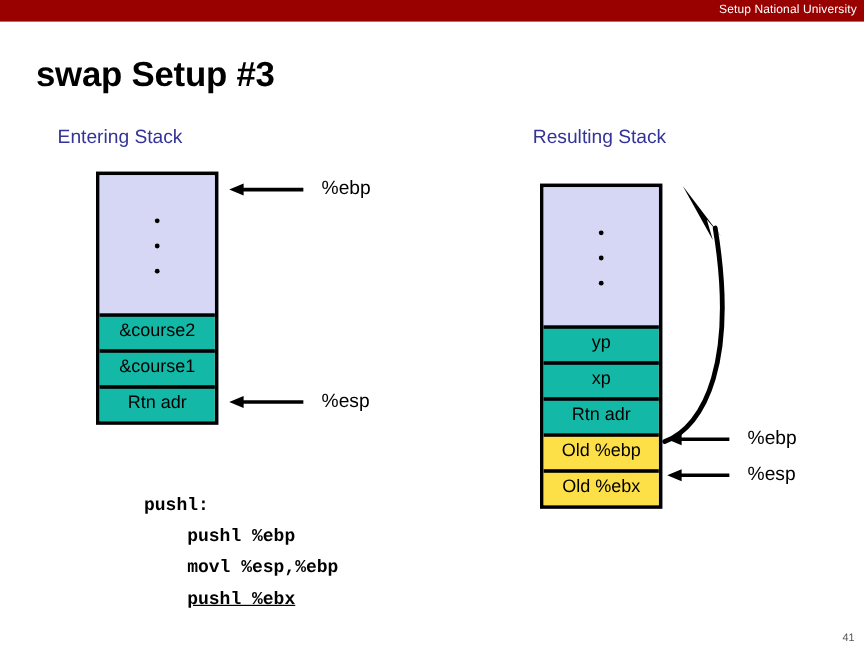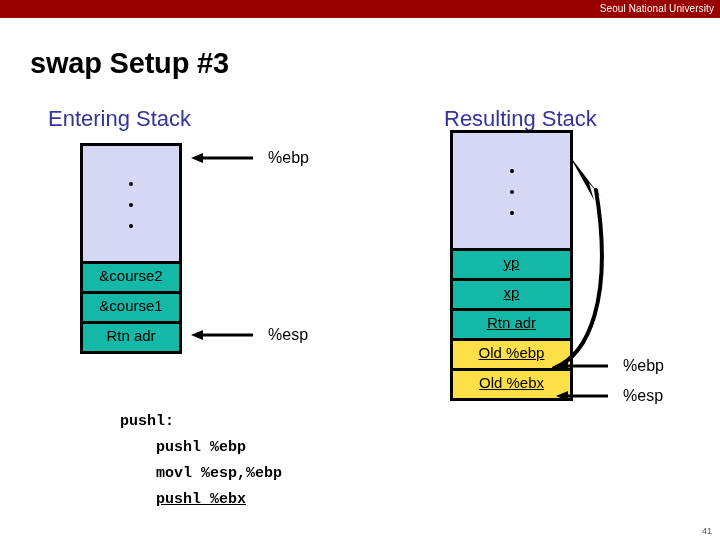--- a/index.html
+++ b/index.html
@@ -43,36 +43,36 @@
     font-size: 29px;
     font-weight: bold;
     color: #000000;
     letter-spacing: -0.2px;
     white-space: nowrap;
   }
 
   
   .caption {
     position: absolute;
-    font-size: 22px;
+    font-size: 16px;
     color: #333399;
     white-space: nowrap;
   }
   .caption-left  { left: 48px;  top: 106px; }
   .caption-right { left: 444px; top: 106px; }
 
   
   .stack {
     position: absolute;
     border: 3px solid #000000;
     box-sizing: border-box;
     background: #d6d6f5;
   }
   .stack-left  { left: 80px;  top: 143px; width: 102px; }
-  .stack-right { left: 450px; top: 130px; width: 123px; text-decoration: underline; }
+  .stack-right { left: 450px; top: 153px; width: 102px; }
 
   .cell {
     box-sizing: border-box;
     height: 30px;
     line-height: 24px;
     border-top: 3px solid #000000;
     background: #14b8a6;
     color: #000000;
     font-size: 15px;
     text-align: center;
@@ -150,21 +150,21 @@
     right: 8px;
     bottom: 4px;
     font-size: 9px;
     color: #555555;
   }
 </style>
 </head>
 <body>
 
 <div class="header-bar">
-  <div class="univ">Seoul National University</div>
+  <div class="univ">Setup National University</div>
 </div>
 
 <div class="slide-title">swap Setup #3</div>
 
 <div class="caption caption-left">Entering Stack</div>
 <div class="caption caption-right">Resulting Stack</div>
 
 <div class="stack stack-left">
   <div class="dots-cell">
     <span class="dot d1"></span>

